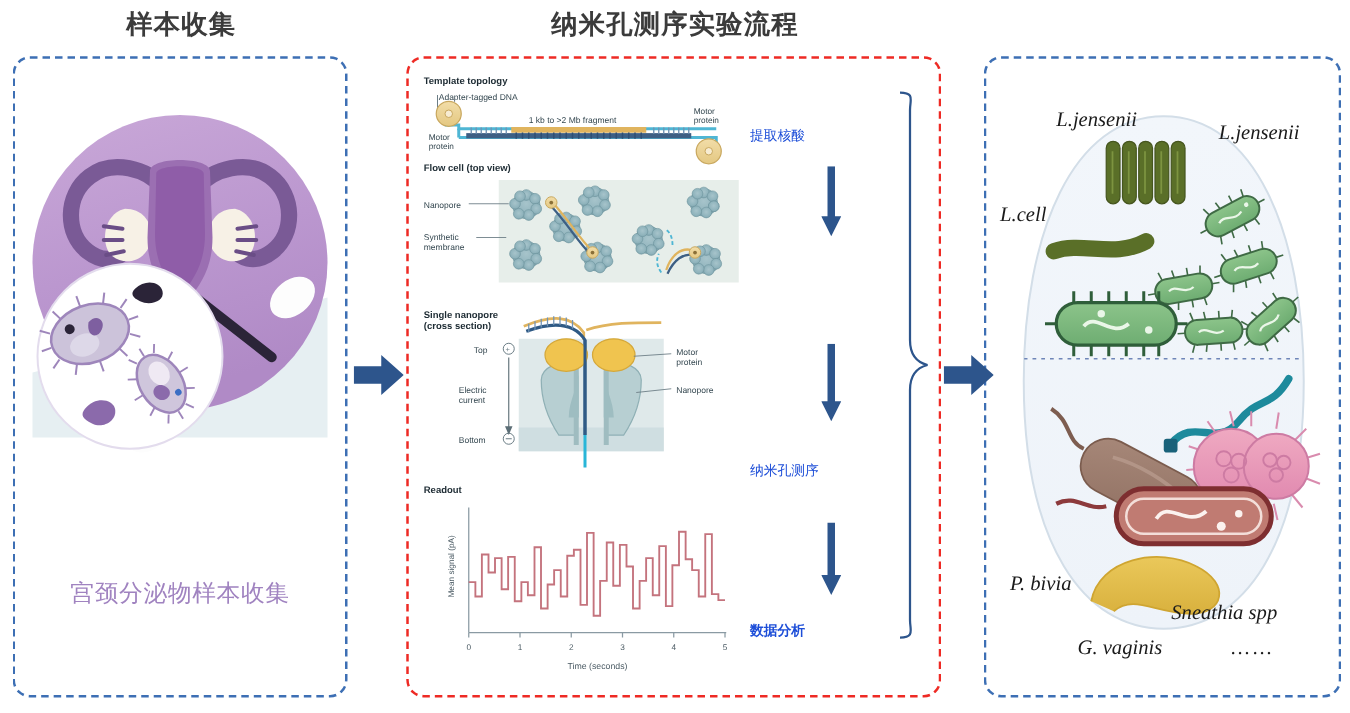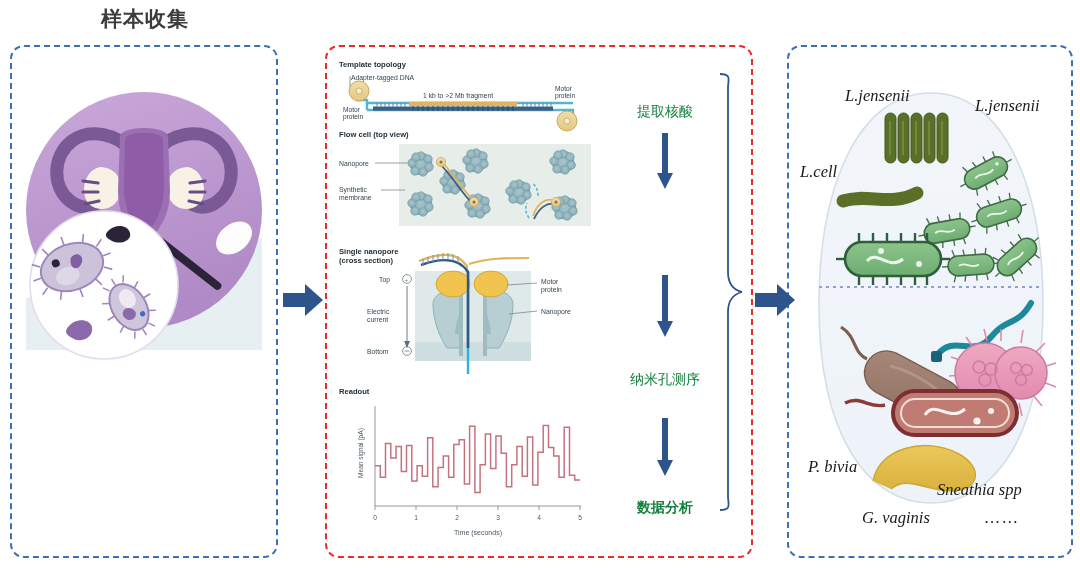--- a/index.html
+++ b/index.html
@@ -53,22 +53,22 @@
   #left-art { position: absolute; left: 12px; top: 55px; width: 264px; height: 400px; }
   .left-caption {
     position: absolute; left: 12px; top: 462px; width: 264px;
     text-align: center; font-size: 19px; color: #a083c0; letter-spacing: .5px;
   }
 
   
   #mid-fig { position: absolute; left: 337px; top: 58px; width: 256px; height: 488px; }
   .mid-steps { position: absolute; left: 600px; top: 70px; width: 130px; height: 470px; }
   .step-label {
-    position: absolute; width: 130px; text-align: center;
-    font-size: 14px; color: #15803d; line-height: 1.35;
+    position: absolute; width: 130px; 
+    font-size: 11px; color: #1d4ed8; line-height: 1.35;
   }
   #step-1 { top: 32px; }
   #step-2 { top: 143px; }
   #step-3 { top: 300px; }
   #step-4 { top: 428px; font-weight: bold; }
   .v-arrow { position: absolute; left: 57px; width: 16px; }
   #varr-1 { top: 63px; }
   #varr-2 { top: 205px; }
   #varr-3 { top: 348px; }
   #brace { position: absolute; left: 718px; top: 72px; }
@@ -90,20 +90,21 @@
   #sp-sneathia  { left: 937px; top: 480px; }
   #sp-gvaginis  { left: 862px; top: 508px; }
   #sp-dots      { left: 985px; top: 508px; letter-spacing: 3px; }
 </style>
 </head>
 <body>
 
 <div id="root">
 
   <div class="panel-title" id="title-1">样本收集</div>
+  <div class="panel-title" id="title-2">纳米孔测序实验流程</div>
 
   <div class="panel" id="panel-left"></div>
   <div class="panel" id="panel-mid"></div>
   <div class="panel" id="panel-right"></div>
 
   <svg id="left-art" viewBox="0 0 264 400">
     <defs>
       <linearGradient id="circGrad" x1="0" y1="0" x2="0.3" y2="1">
         <stop offset="0%" stop-color="#c9a8d8"></stop>
         <stop offset="55%" stop-color="#bb97cf"></stop>
@@ -197,20 +198,21 @@
         <ellipse cx="-8" cy="-3" rx="10" ry="8" fill="#efe9f3"></ellipse>
         <path d="M4 -2 C 12 -6 16 6 8 9 C 0 12 -4 2 4 -2 Z" fill="#8b6aab"></path>
         <circle cx="13" cy="-8" r="2.6" fill="#3b6ec4"></circle>
       </g>
 
       <path d="M96 176 C 104 168 116 170 118 178 C 120 186 108 190 100 186 C 94 183 92 180 96 176 Z" fill="#2b2438"></path>
       <path d="M56 272 C 64 262 78 264 80 272 C 82 282 70 288 62 284 C 54 280 52 277 56 272 Z" fill="#8b6aab"></path>
     </g>
   </svg>
 
+  <div class="left-caption">宫颈分泌物样本收集</div>
 
   <svg class="conn-arrow" id="arrow-1" width="40" height="34" viewBox="0 0 40 34">
     <path d="M0 10 L22 10 L22 1 L40 17 L22 33 L22 24 L0 24 Z" fill="#2d558c"></path>
   </svg>
   <svg class="conn-arrow" id="arrow-2" width="40" height="34" viewBox="0 0 40 34">
     <path d="M0 10 L22 10 L22 1 L40 17 L22 33 L22 24 L0 24 Z" fill="#2d558c"></path>
   </svg>
 
   <svg id="mid-fig" viewBox="0 0 256 488">
     <defs>

